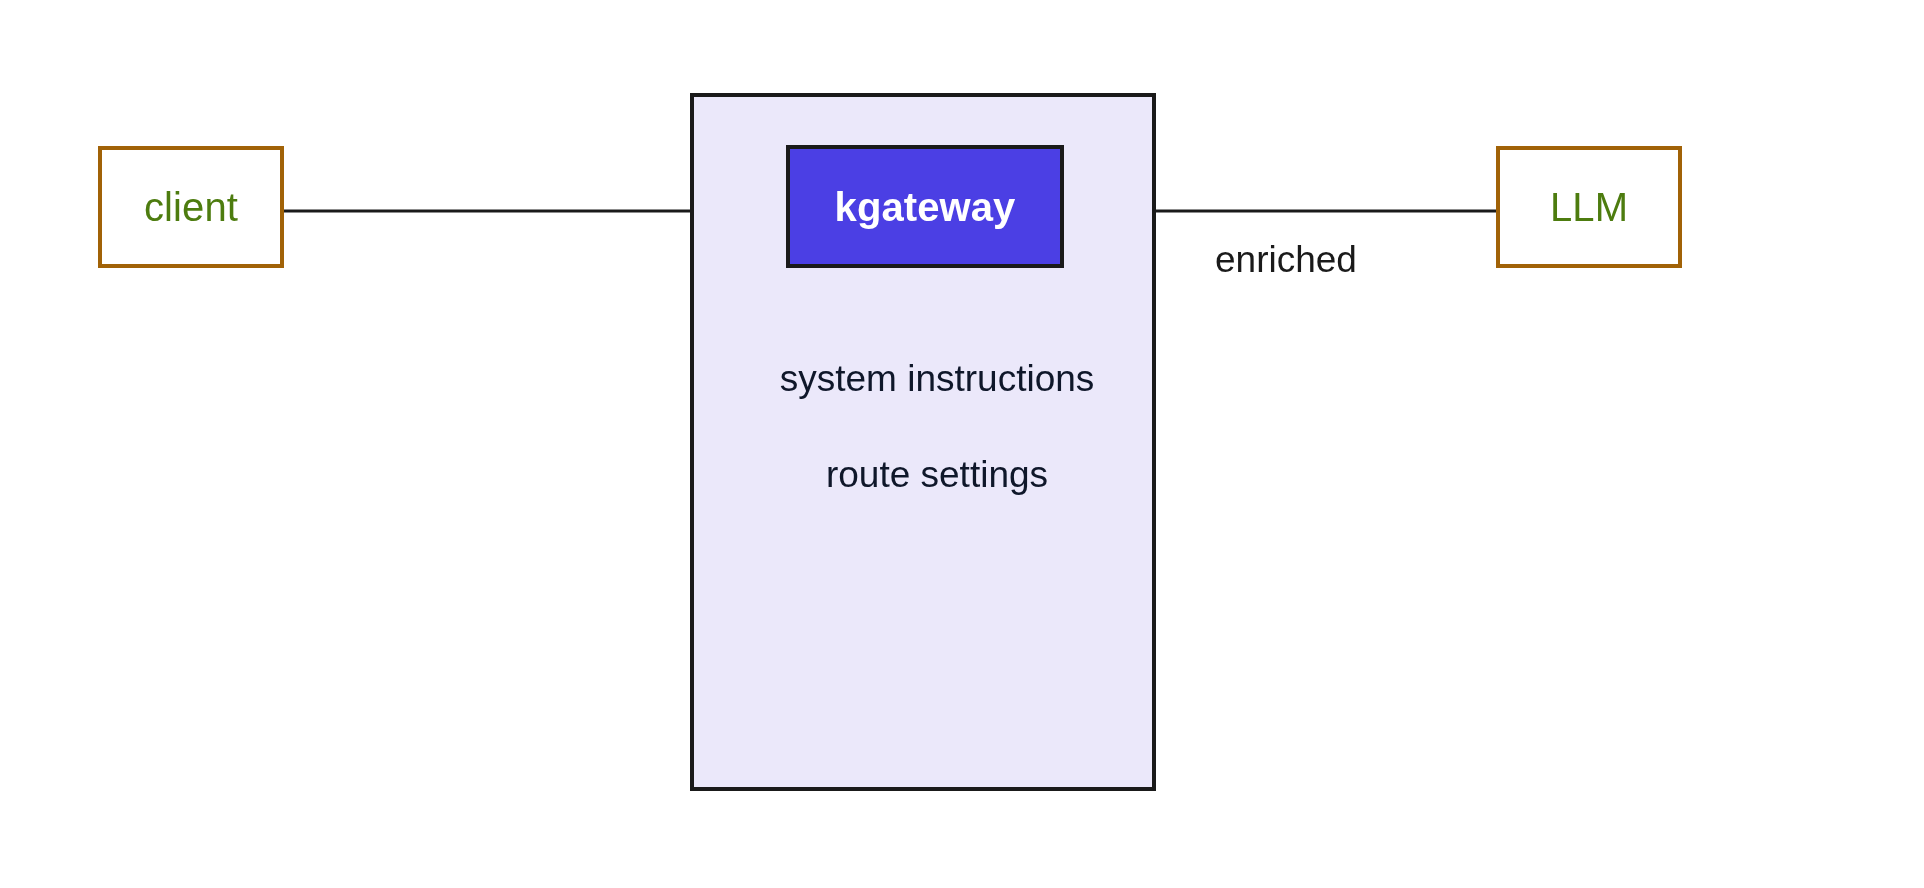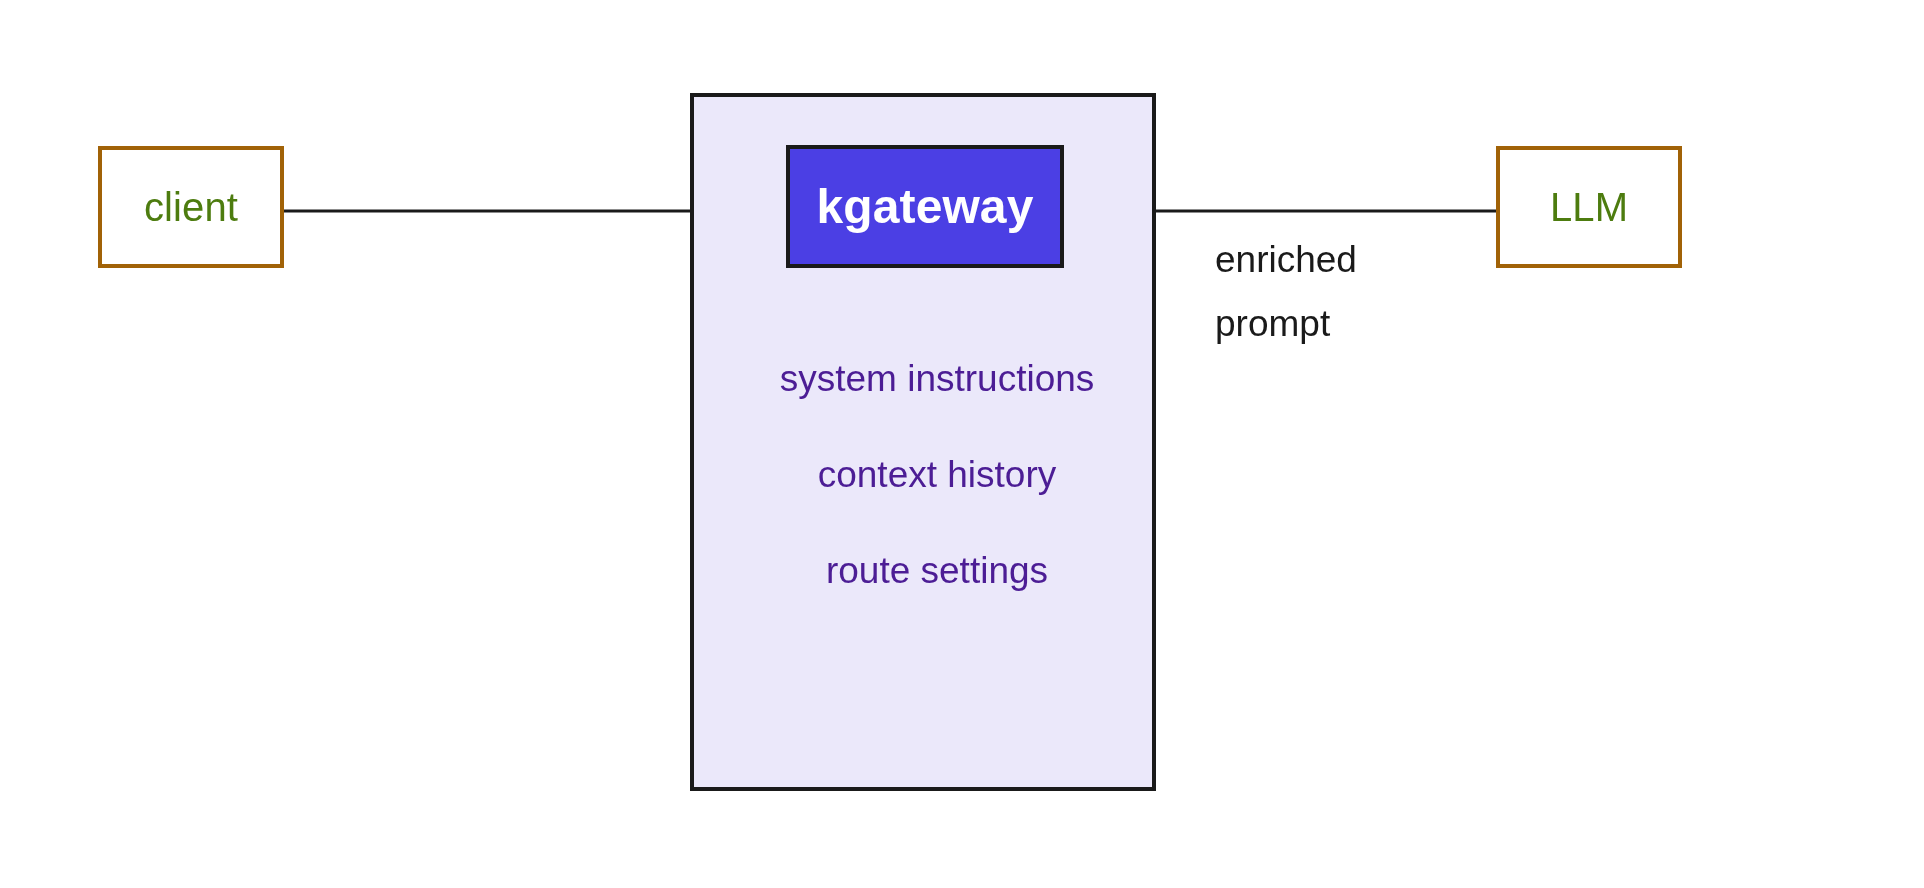--- a/index.html
+++ b/index.html
@@ -78,38 +78,38 @@
     box-sizing: border-box;
     display: flex;
     align-items: center;
     justify-content: center;
     border: 4px solid #1a1a1a;
     background: #4b3fe4;
   }
   #kgateway-box .node-label {
     color: #ffffff;
     font-weight: 700;
-    font-size: 48px;
+    font-size: 40px;
   }
 
   
   #feature-list {
     position: absolute;
     left: 694px;
     top: 360px;
     width: 458px;
     display: flex;
     flex-direction: column;
     align-items: center;
     gap: 59px;
   }
   .feature-item {
     font-size: 37px;
     line-height: 1;
-    color: #4c1d95;
+    color: #0f172a;
     white-space: nowrap;
     text-align: center;
     margin-left: 28px;
   }
 
   
   #connectors {
     position: absolute;
     left: 0;
     top: 0;
@@ -153,26 +153,24 @@
   </div>
 
   <div id="gateway-container"></div>
 
   <div id="kgateway-box">
     <span class="node-label">kgateway</span>
   </div>
 
   <div id="feature-list">
     <div class="feature-item">system instructions</div>
-    <div class="feature-item">context history</div>
     <div class="feature-item">route settings</div>
   </div>
 
   <div id="enriched-prompt-label">
     <span class="edge-line">enriched</span>
-    <span class="edge-line">prompt</span>
   </div>
 
   <div class="node-box" id="llm-box">
     <span class="node-label">LLM</span>
   </div>
 
 </div>
 
 </body></html>

